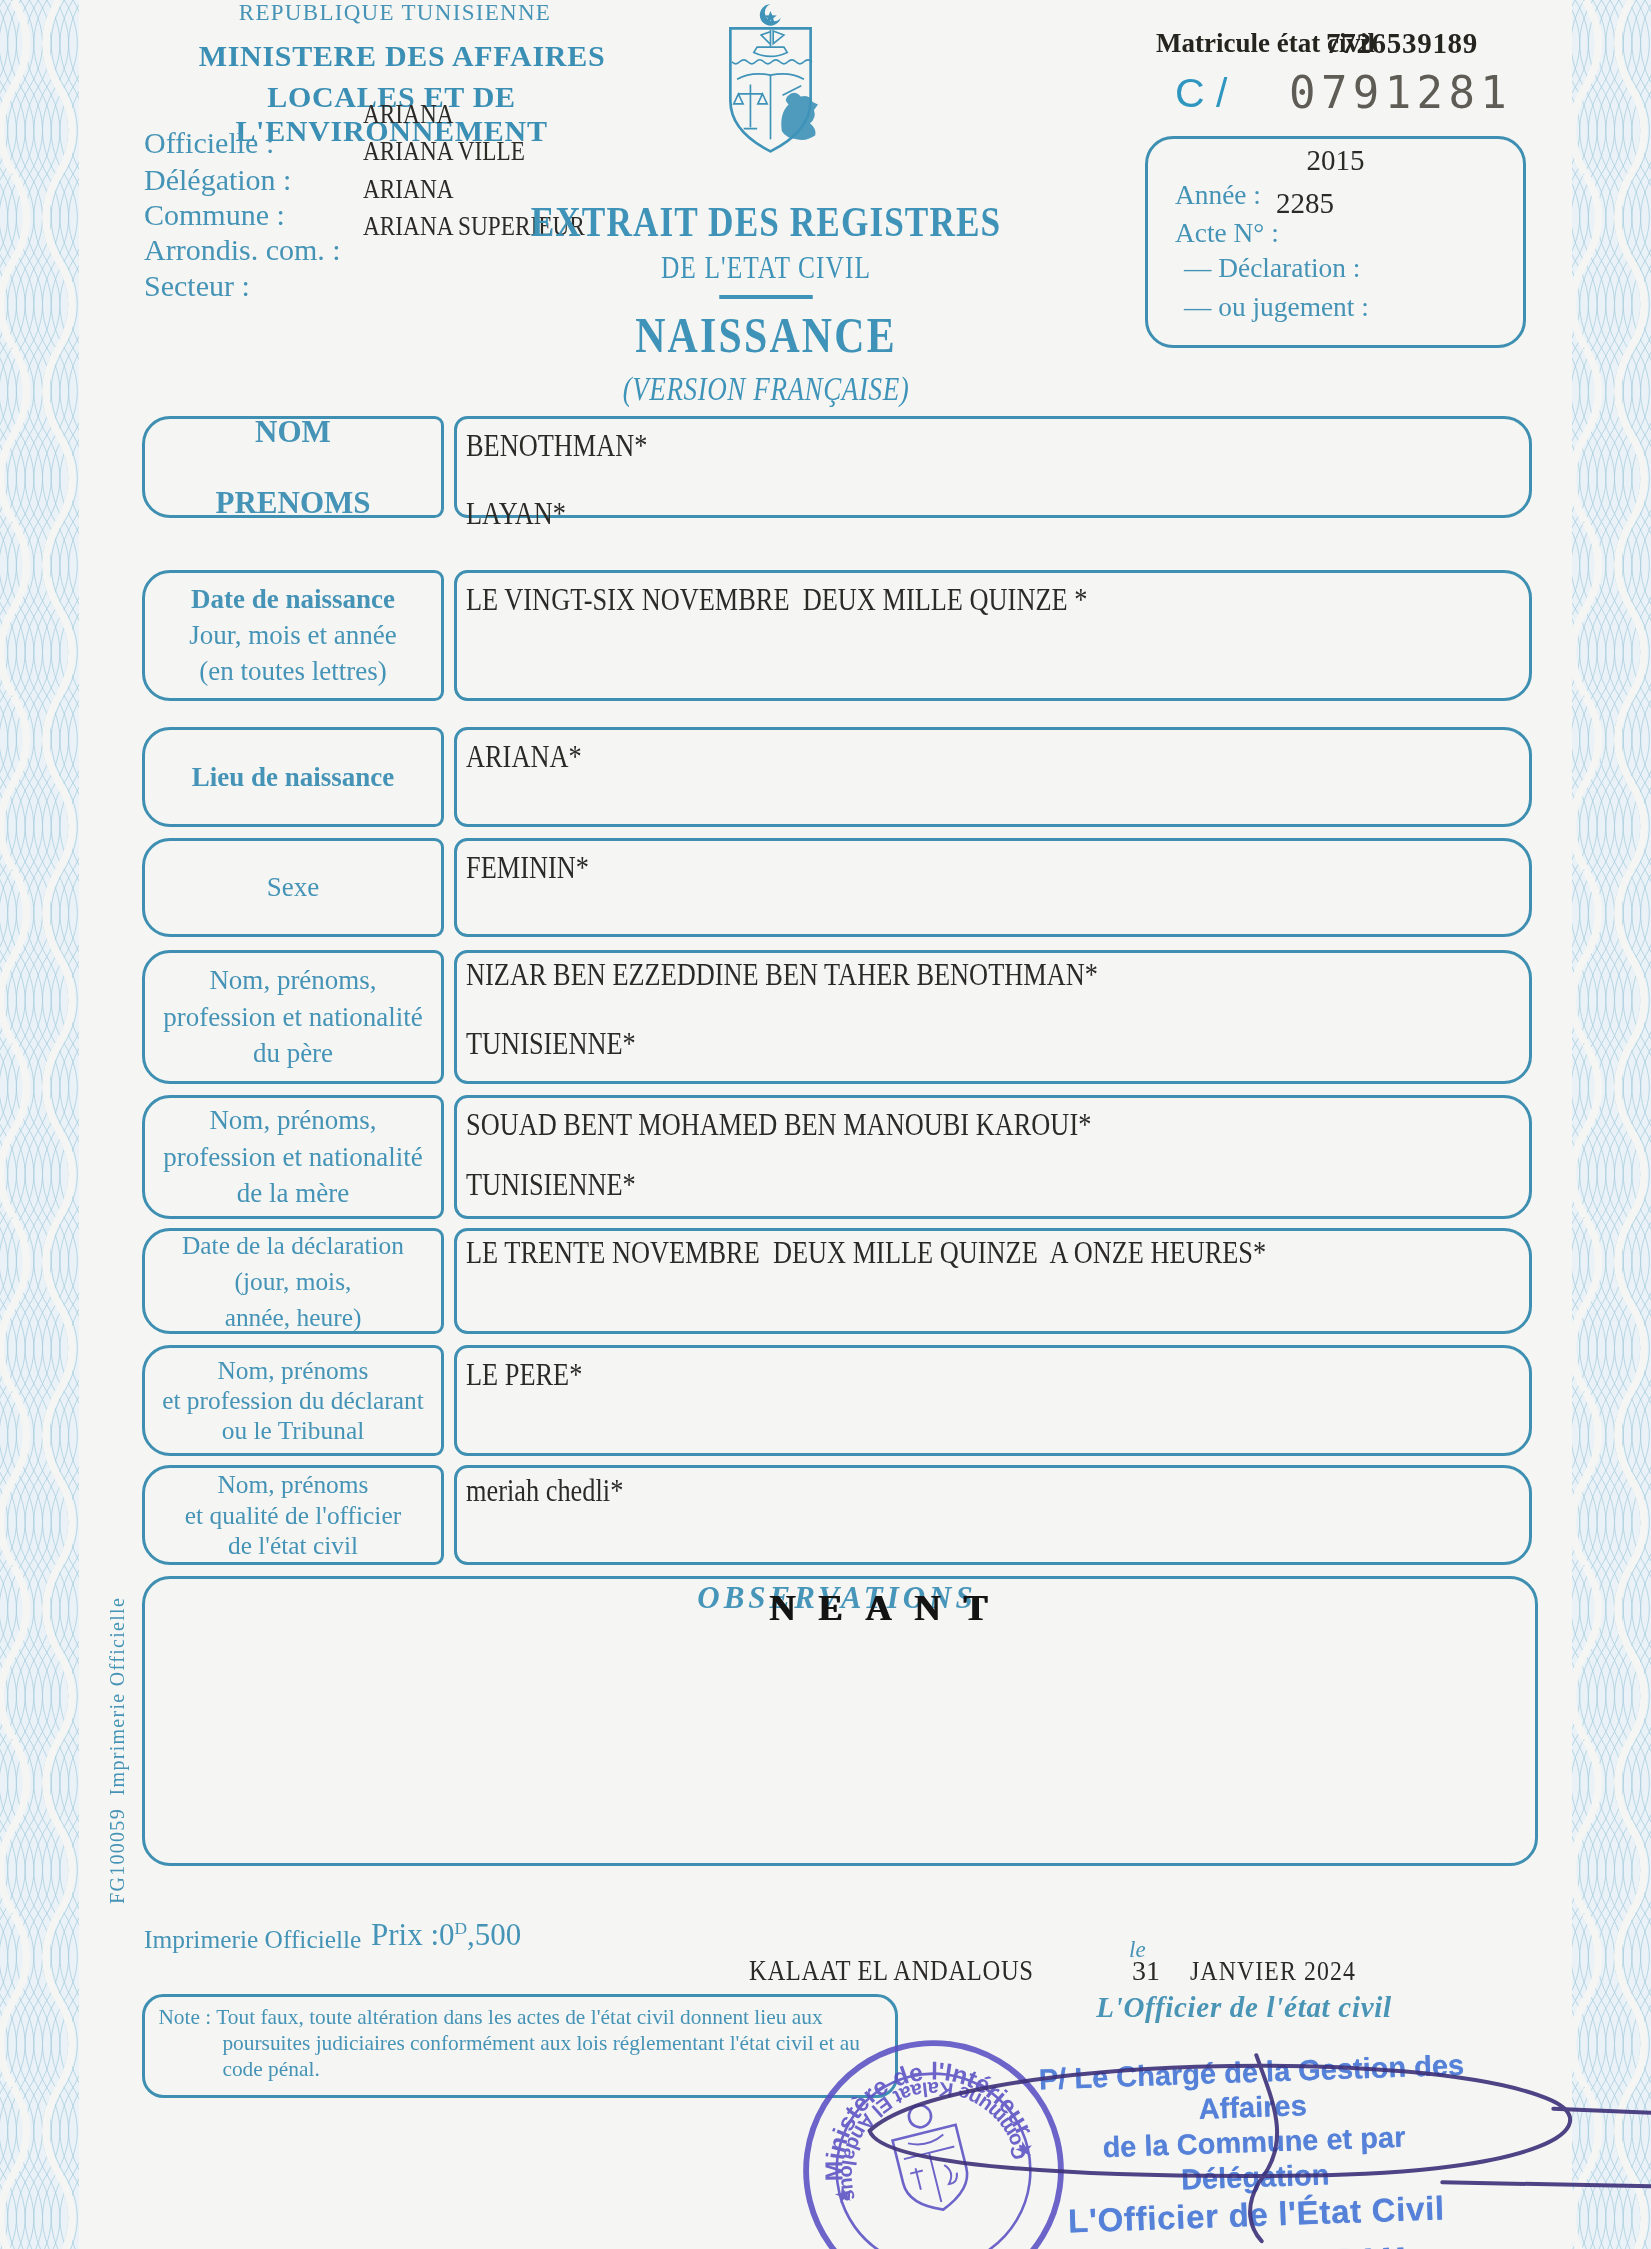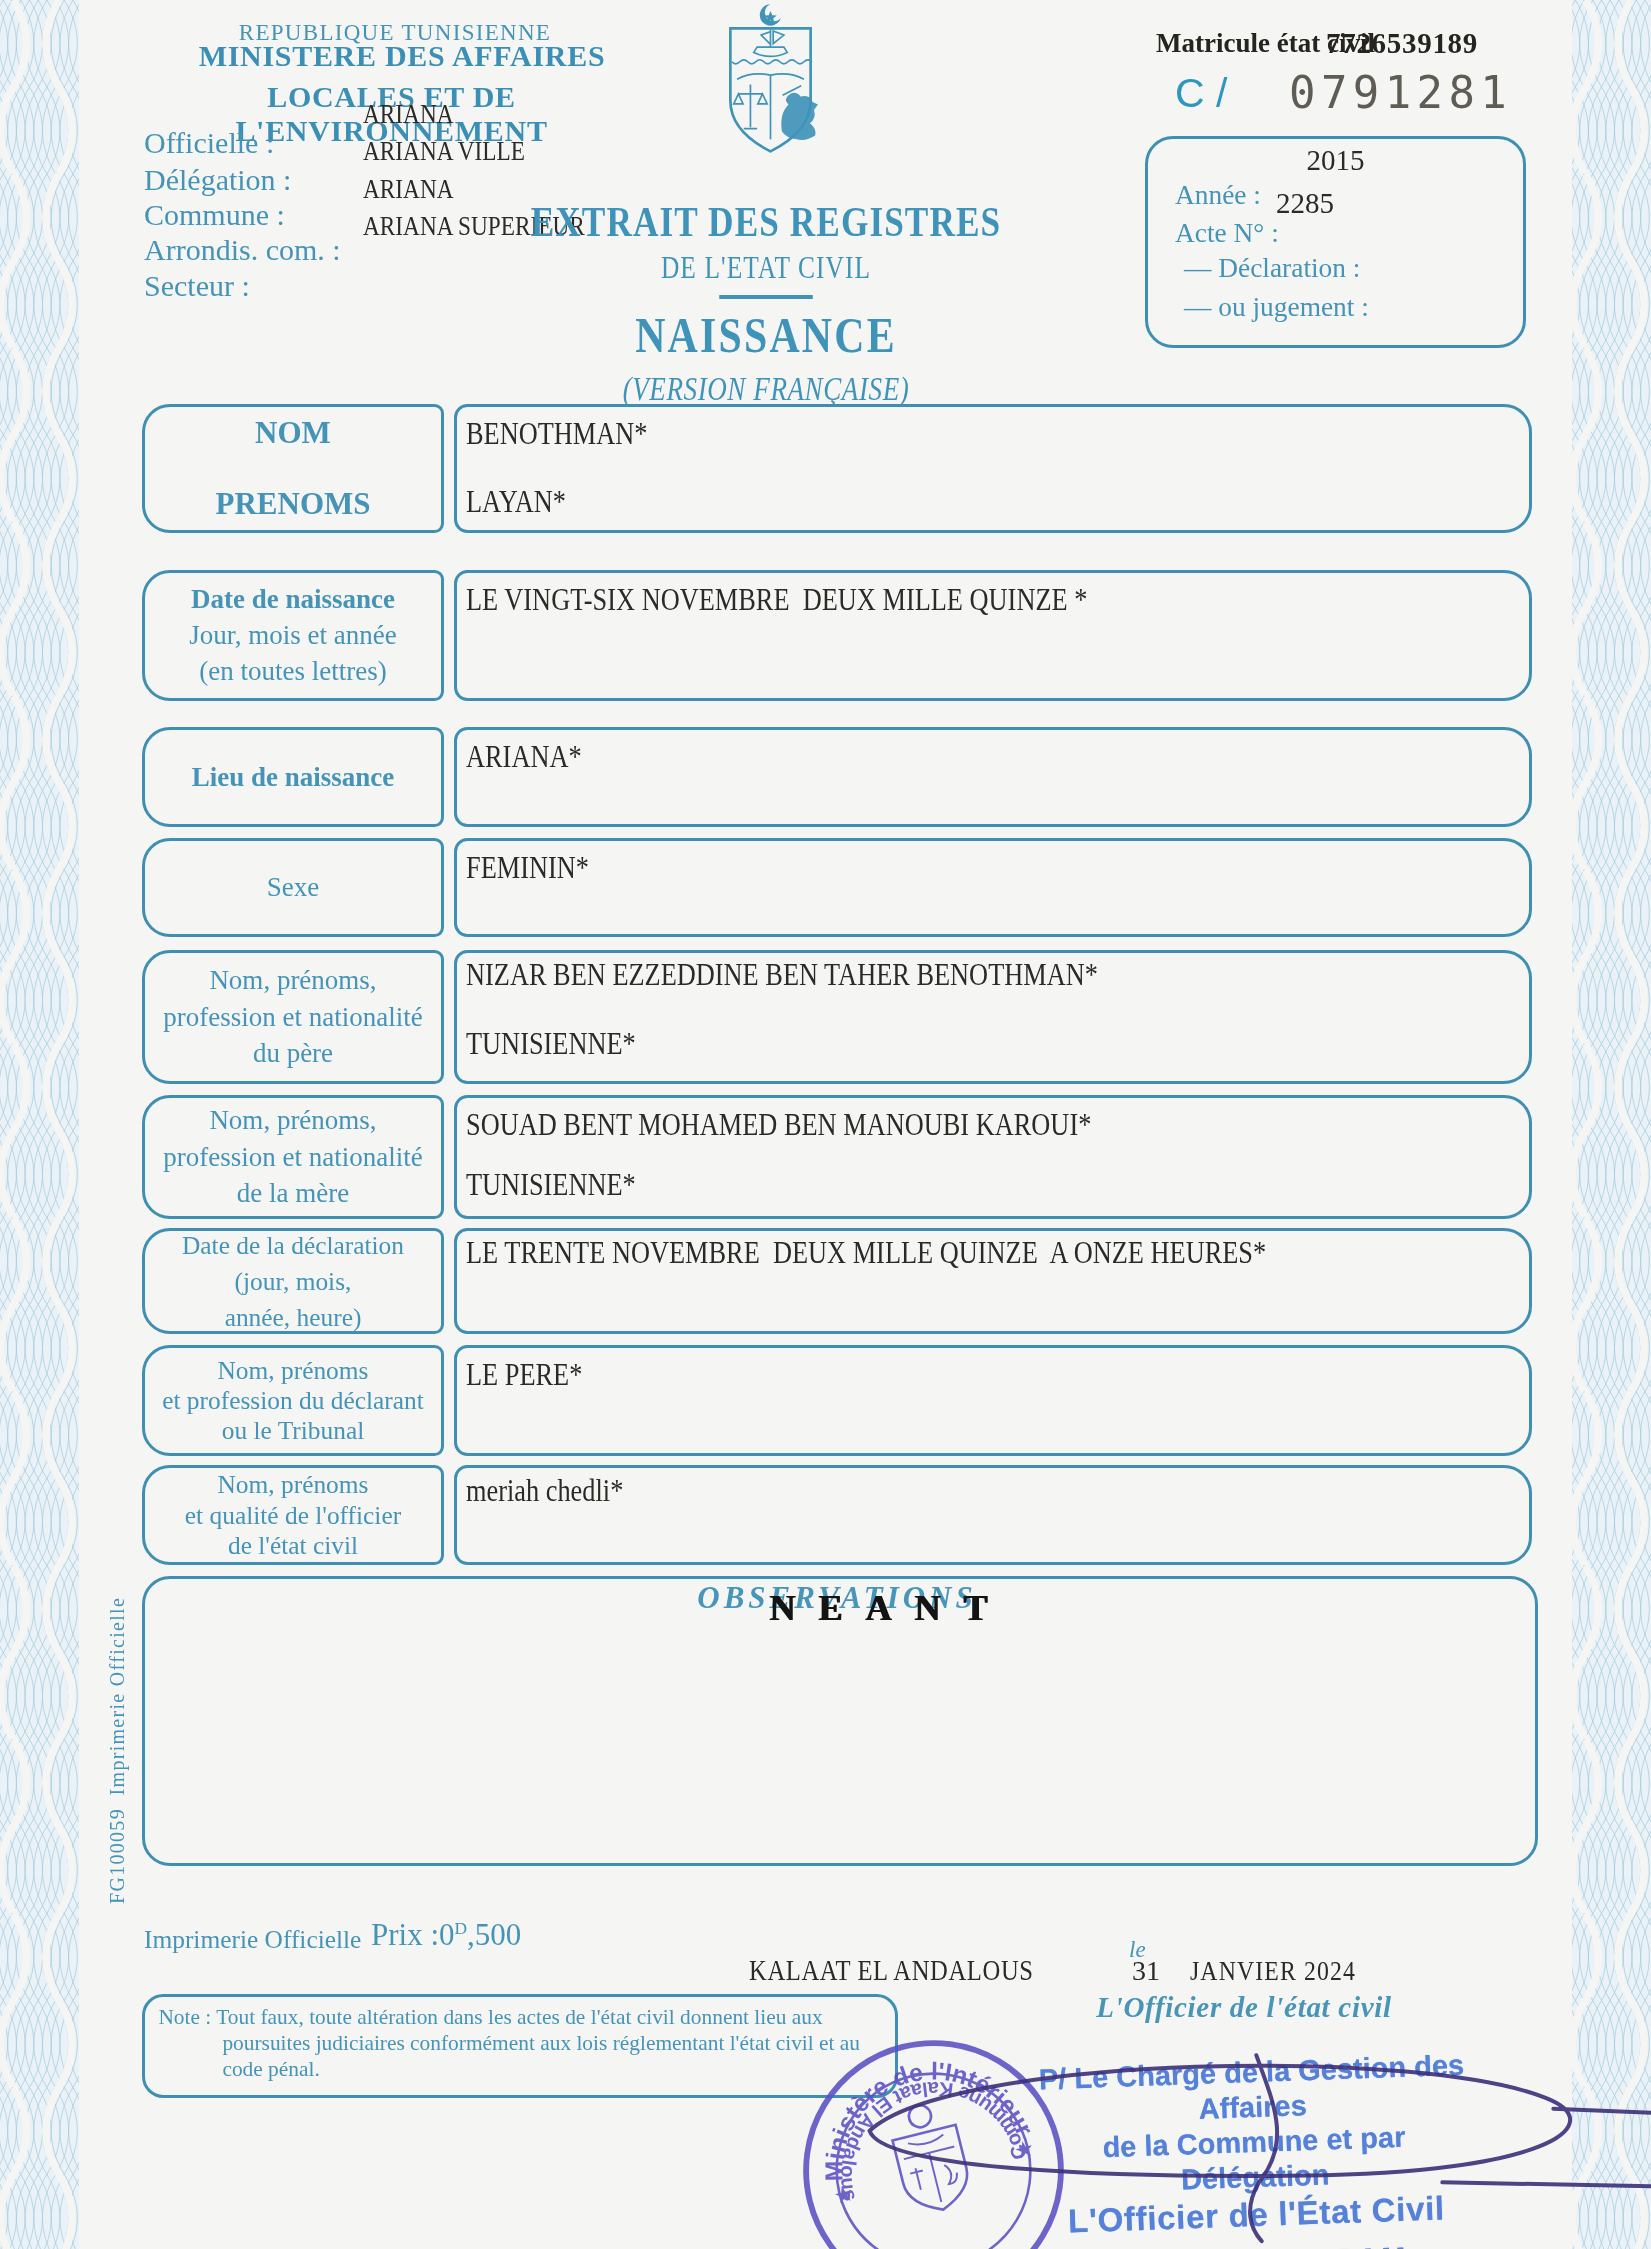--- a/index.html
+++ b/index.html
@@ -4,21 +4,21 @@
 <style>
   html,body{margin:0;padding:0;background:#d8dcd8;}
   .page{position:relative;width:1651px;height:2250px;background:#f5f6f3;overflow:hidden;
         font-family:"Liberation Serif",serif;color:#2b2a26;}
   .abs{position:absolute;}
   .cond{display:inline-block;transform:scaleX(.85);transform-origin:left center;white-space:pre-wrap;}
   .center{text-align:center;}
   .strip{position:absolute;top:0;height:2250px;width:79px;}
   .strip.left{left:0;} .strip.right{right:0;}
   
-  .republic{left:201px;top:20px;width:388px;font-size:23px;letter-spacing:1.3px;color:#4593b6;}
+  .republic{left:201px;top:0;width:388px;font-size:23px;letter-spacing:1.3px;color:#4593b6;}
   .ministry{font-weight:bold;color:#3b8fb4;font-size:30px;letter-spacing:0.7px;}
   .admin-label{font-size:30px;color:#4593b6;}
   .admin-value{font-size:27.4px;font-weight:500;}
   
   .matricule{font-size:27px;font-weight:bold;color:#26241f;}
   .series-c{font-size:41px;color:#2f96c0;font-family:"Liberation Sans",sans-serif;}
   .series-num{font-size:44px;color:#5e5c55;font-family:"DejaVu Sans Mono",monospace;letter-spacing:5.4px;}
   .acte-box{left:1145px;top:136px;width:375px;height:206px;border:3.3px solid #3e8fb2;border-radius:28px;}
   .acte-box .lbl{font-size:27.4px;color:#4593b6;}
   .acte-box .val{font-size:29px;}
@@ -756,21 +756,21 @@
   </div>
 
   <div class="abs title-wrap">
     <div class="t1">EXTRAIT DES REGISTRES</div>
     <div class="t2">DE L'ETAT CIVIL</div>
     <div class="t-rule"></div>
     <div class="t3">NAISSANCE</div>
     <div class="t4">(VERSION FRANÇAISE)</div>
   </div>
 
-  <div class="row r1" style="top:404px;height:129px;">
+  <div class="row r1" style="top:416px;height:102px;">
     <div class="cell label">
       <span>NOM</span>
       <span>PRENOMS</span>
     </div>
     <div class="cell value" style="gap:32px;">
       <span class="cond">BENOTHMAN*</span>
       <span class="cond">LAYAN*</span>
     </div>
   </div>
 

